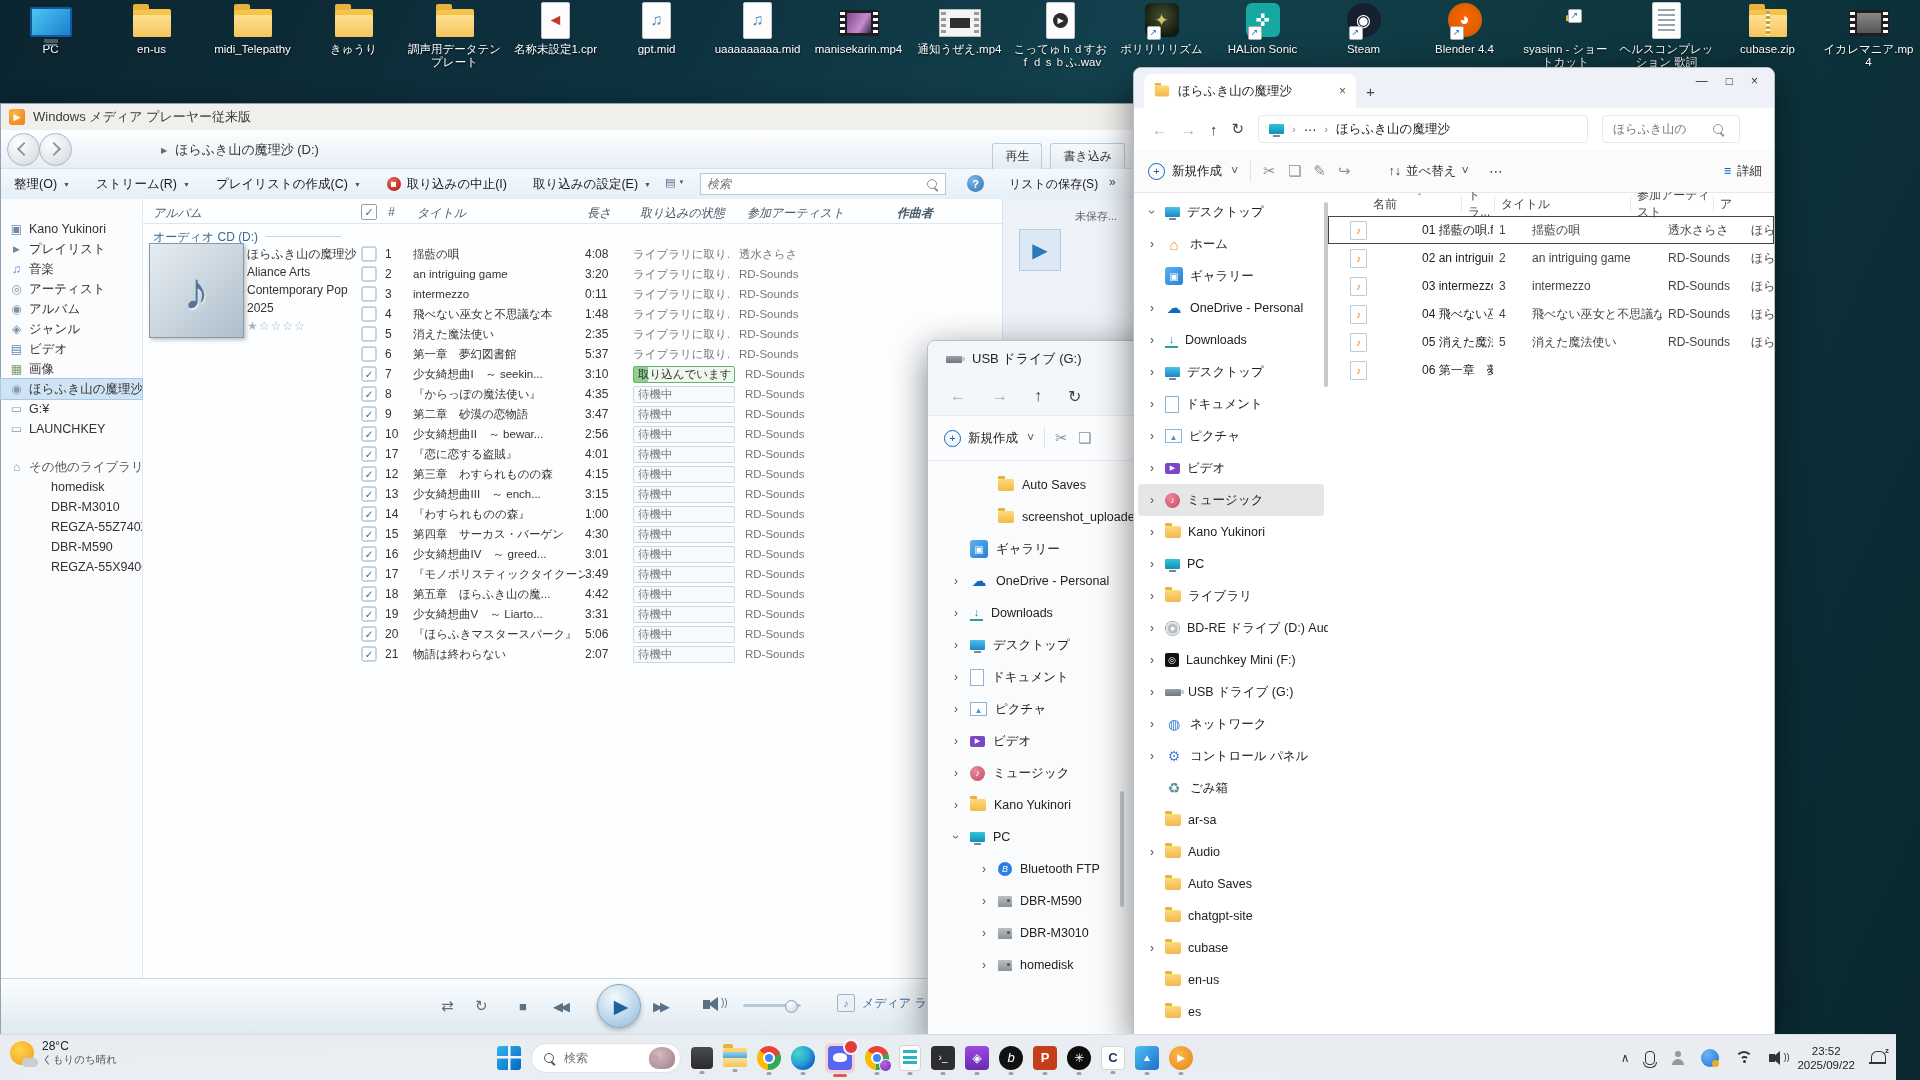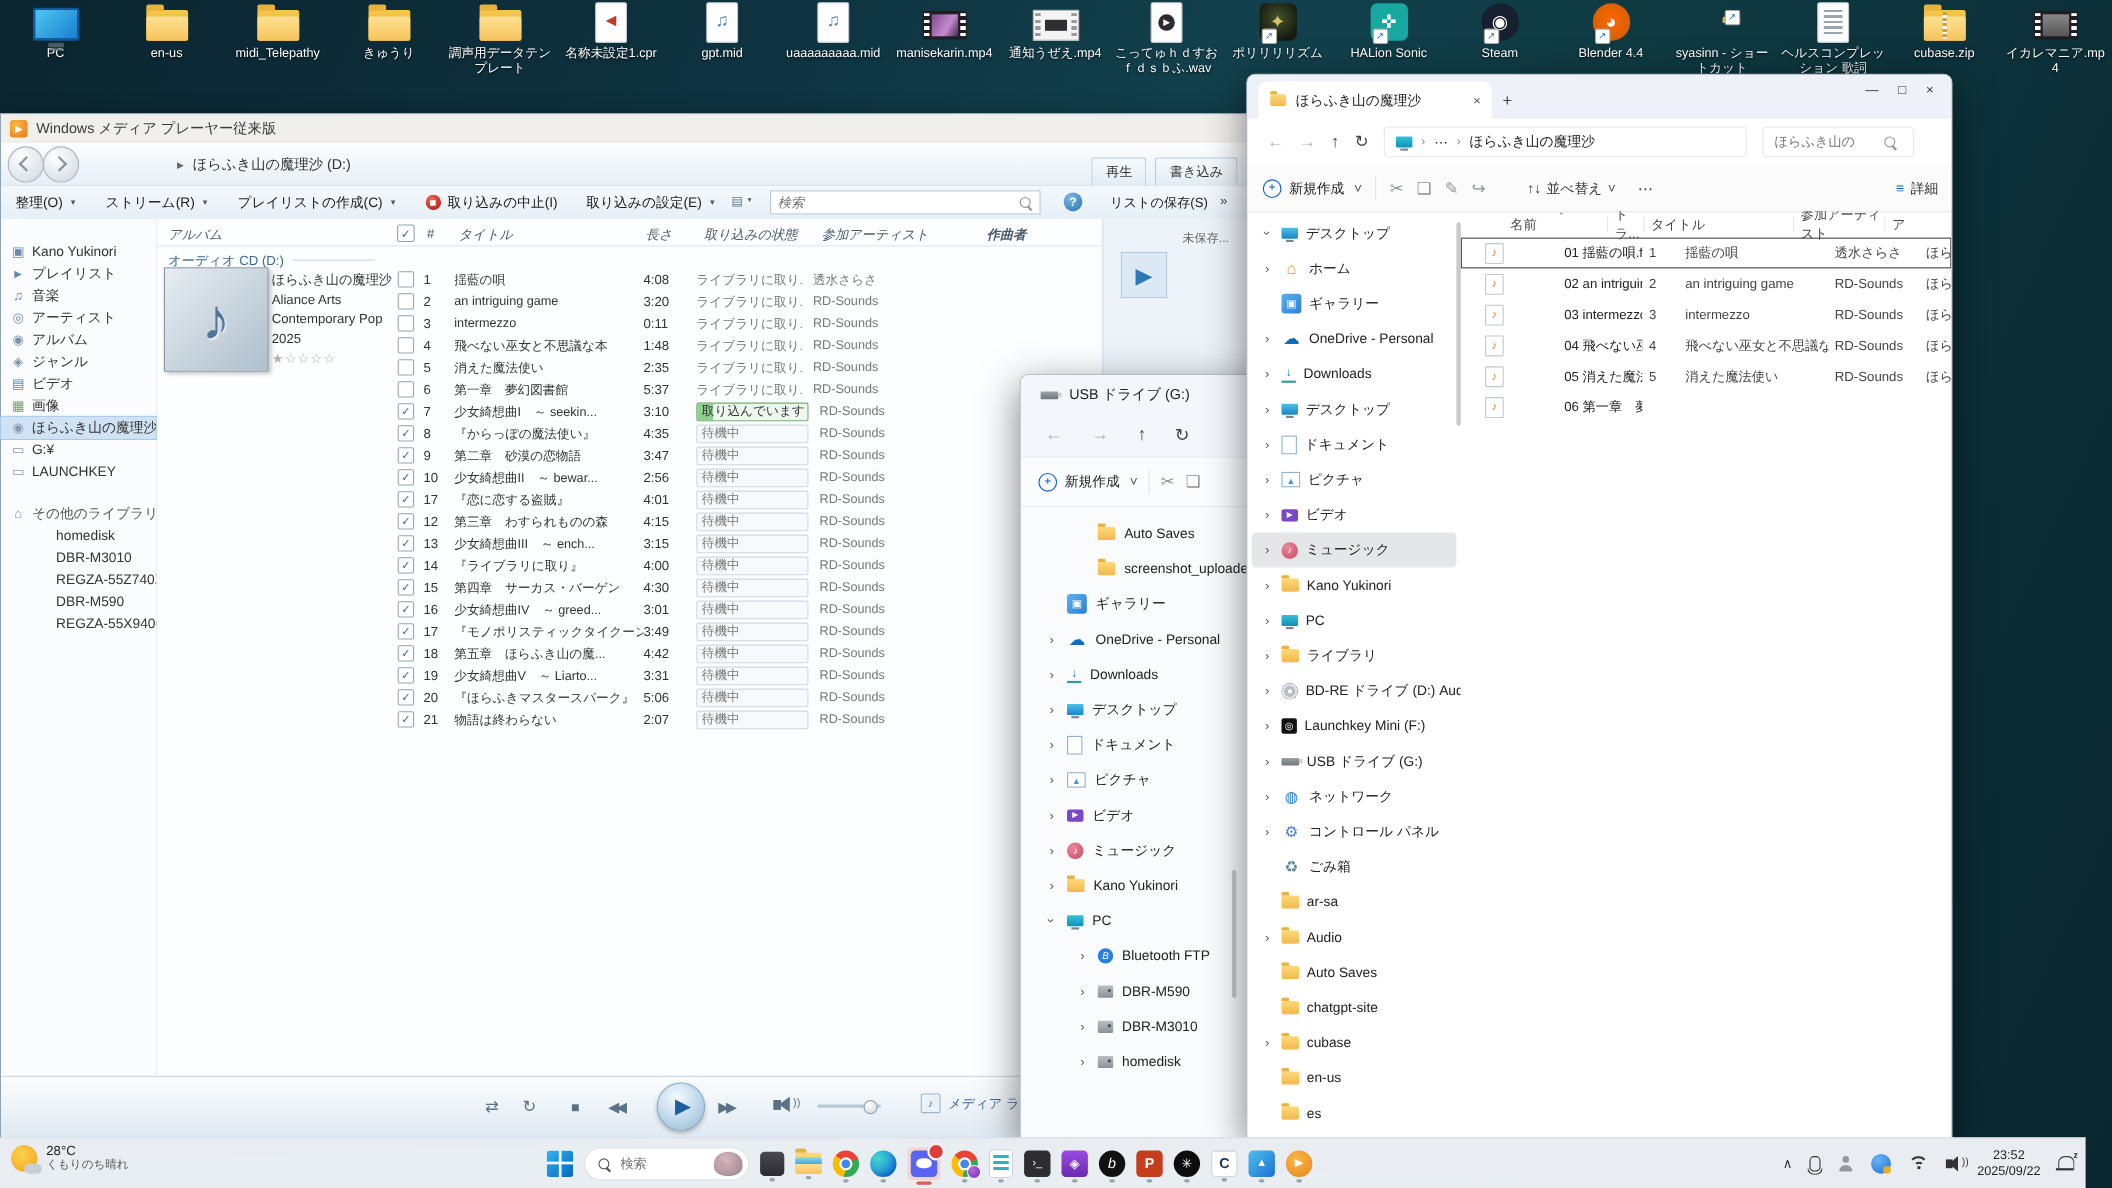--- a/index.html
+++ b/index.html
@@ -736,22 +736,22 @@
               <span class="cb on"></span>
               <span class="tn">13</span>
               <span class="tt">少女綺想曲III　～ ench...</span>
               <span class="tl">3:15</span>
               <span class="ts wait">待機中</span>
               <span class="ta">RD-Sounds</span>
             </div>
             <div class="trow">
               <span class="cb on"></span>
               <span class="tn">14</span>
-              <span class="tt">『ライブラリに取り』</span>
-              <span class="tl">4:00</span>
+              <span class="tt">『わすられものの森』</span>
+              <span class="tl">1:00</span>
               <span class="ts wait">待機中</span>
               <span class="ta">RD-Sounds</span>
             </div>
             <div class="trow">
               <span class="cb on"></span>
               <span class="tn">15</span>
               <span class="tt">第四章　サーカス・バーゲン</span>
               <span class="tl">4:30</span>
               <span class="ts wait">待機中</span>
               <span class="ta">RD-Sounds</span>

